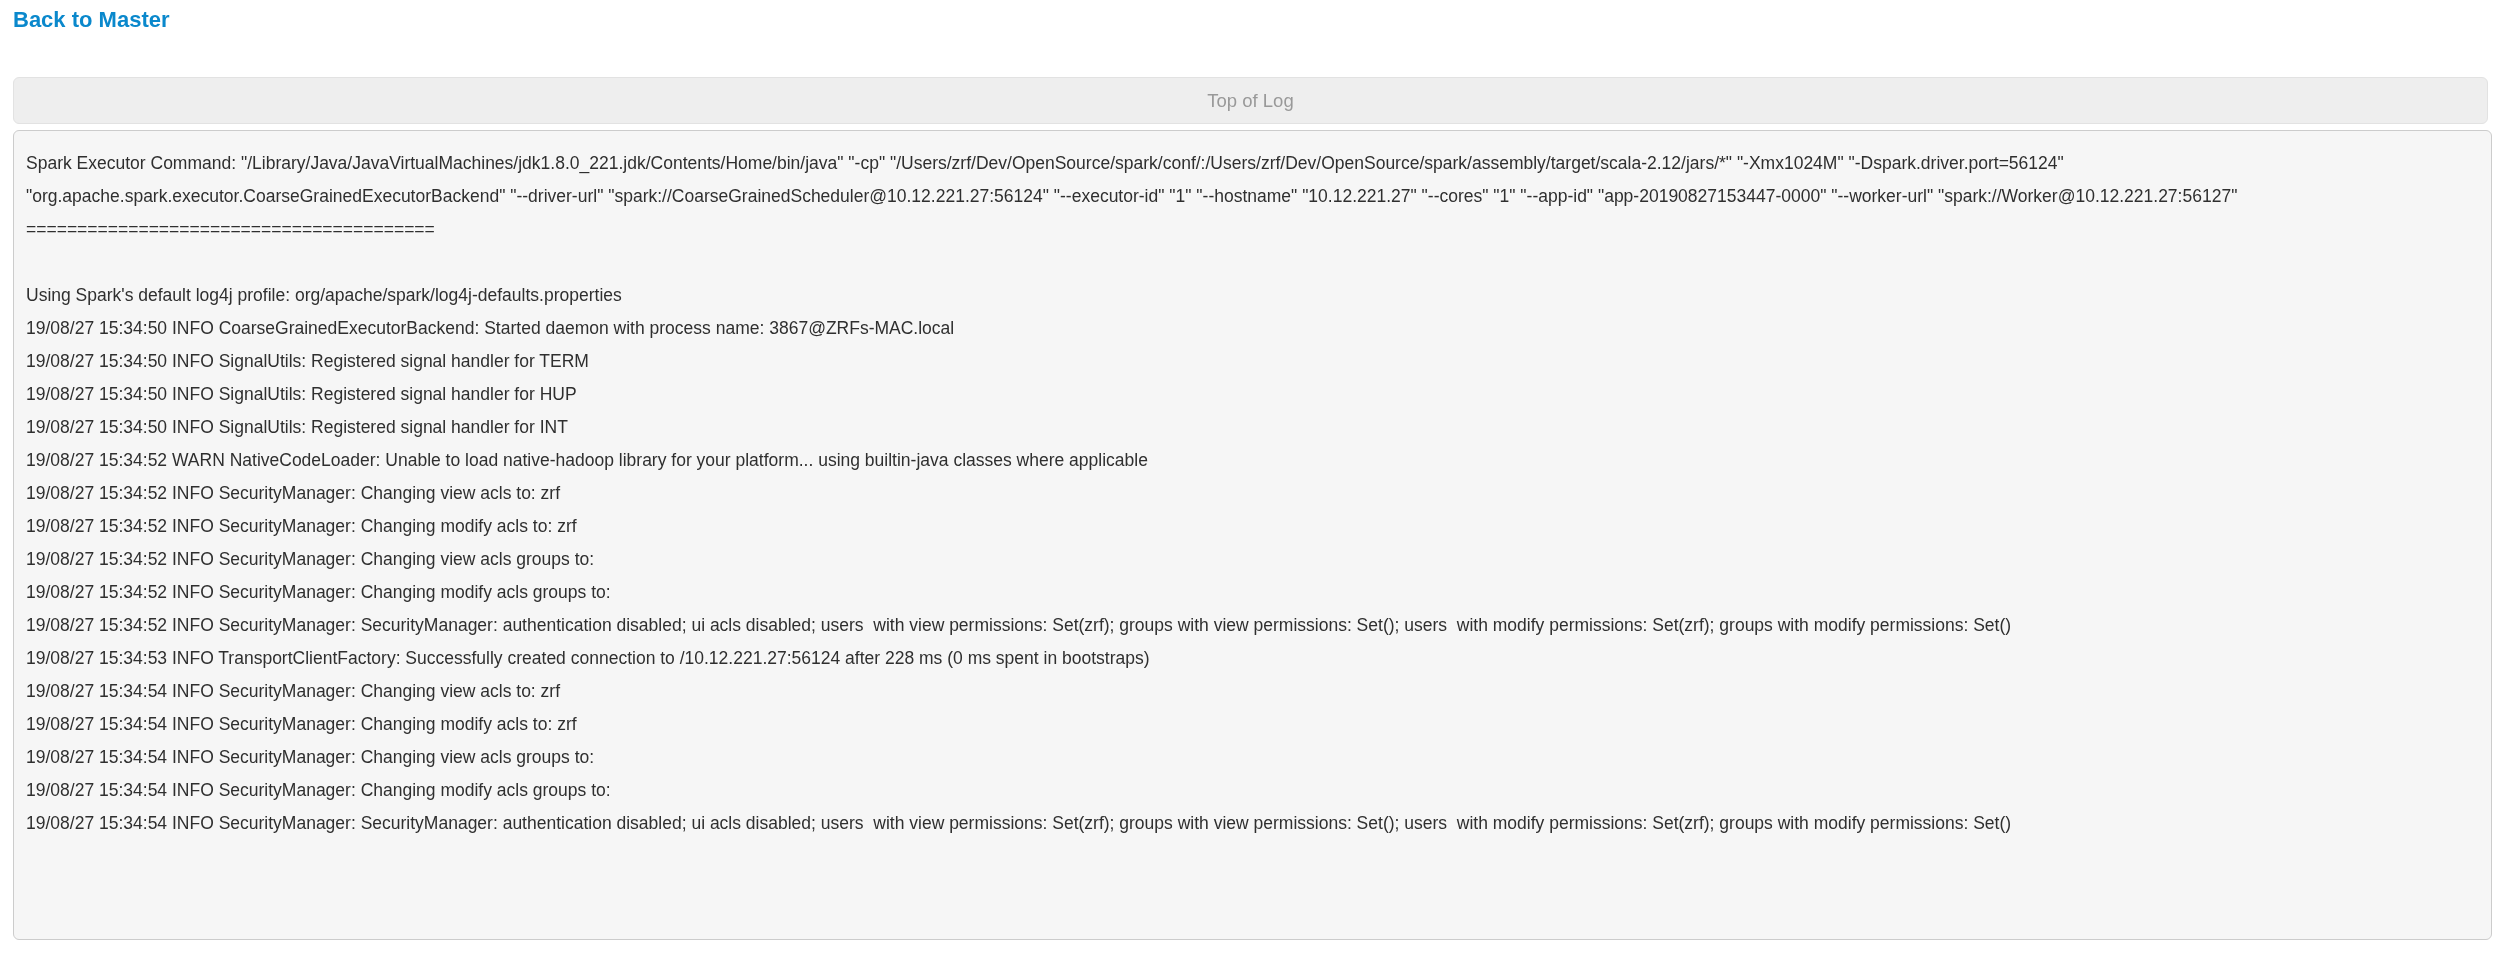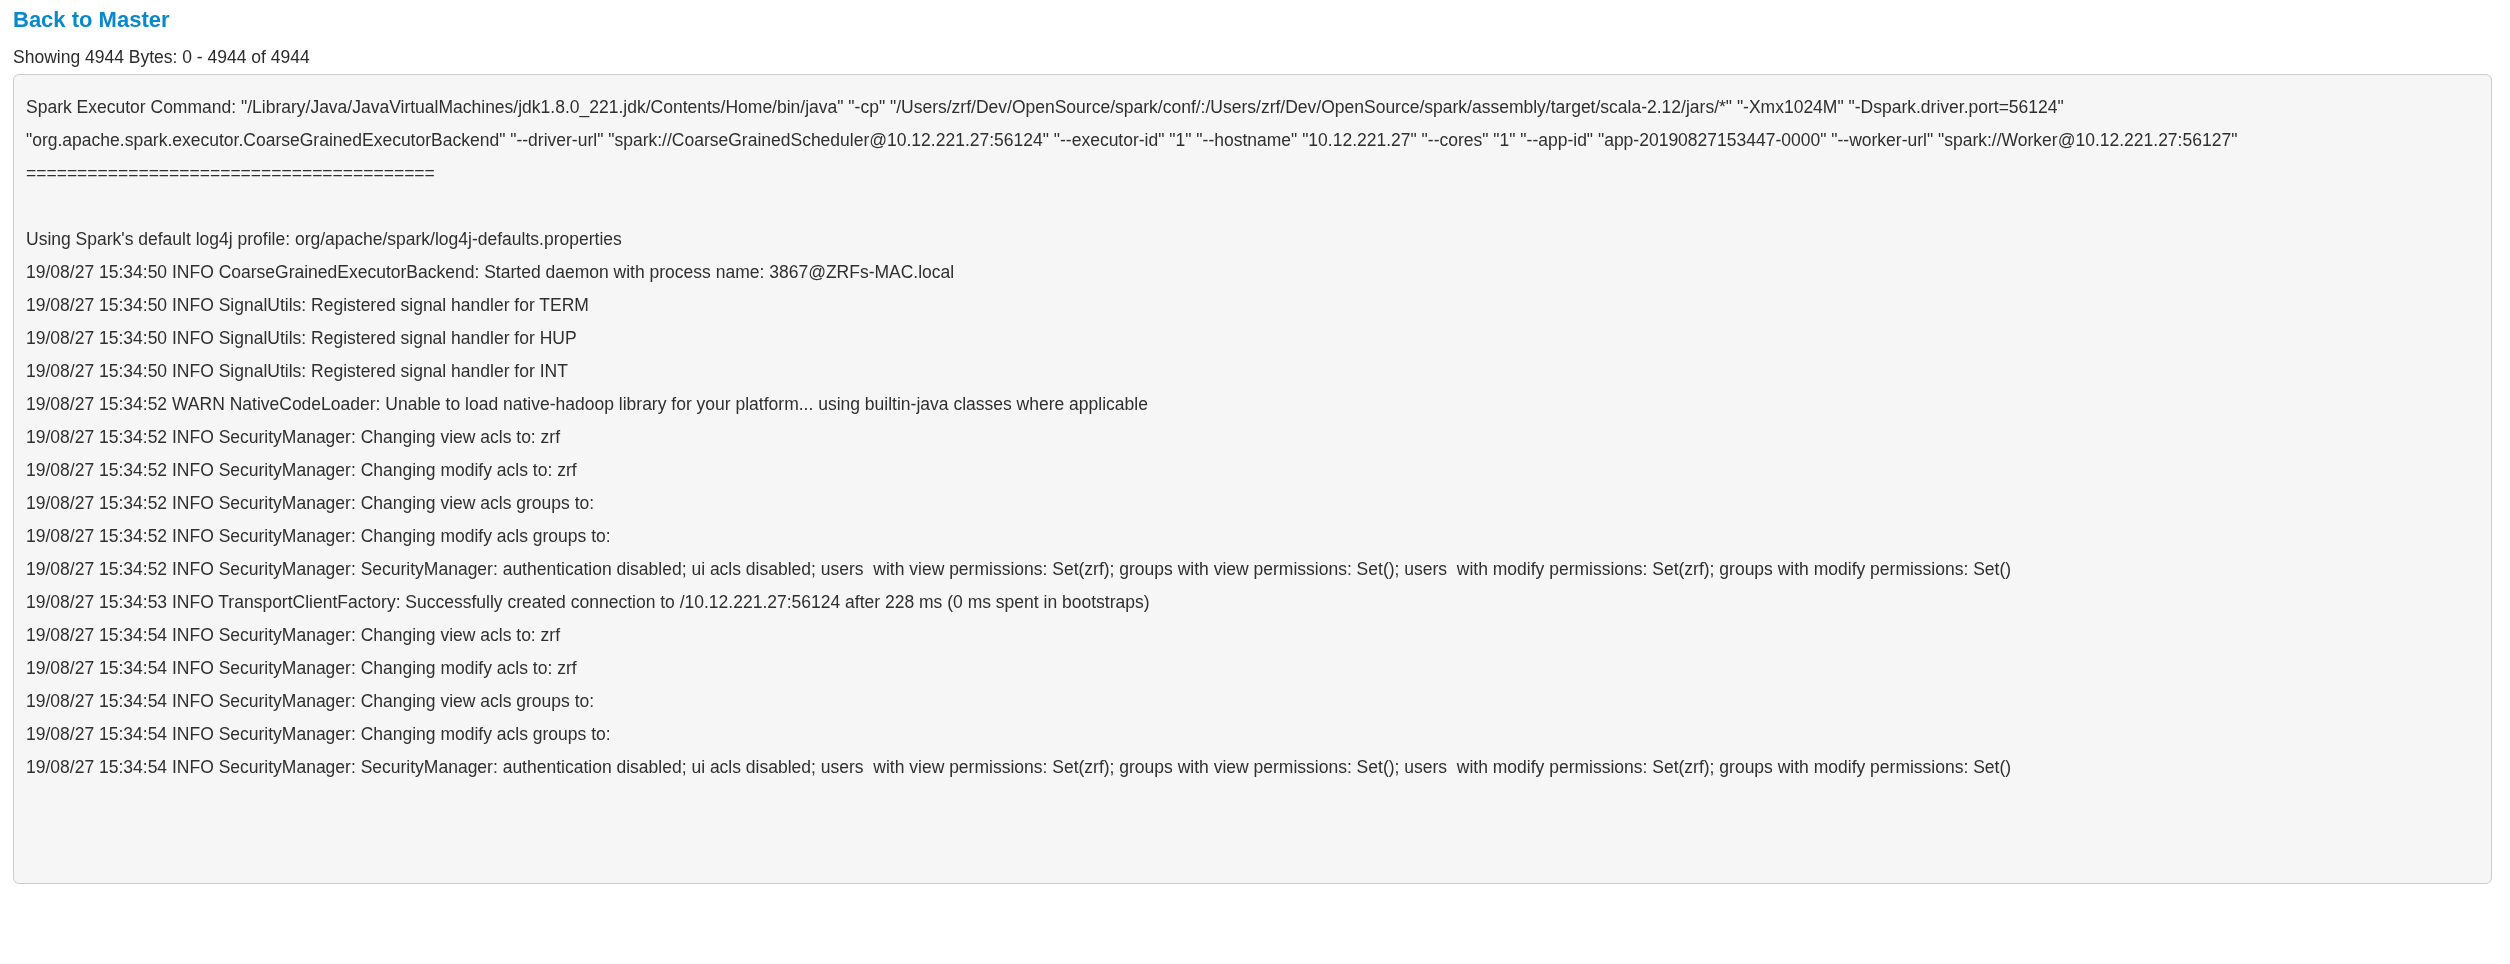--- a/index.html
+++ b/index.html
@@ -63,22 +63,22 @@
     overflow-wrap: break-word;
   }
 </style>
 </head>
 <body>
 
 <div class="page">
 
   <a class="back-link" href="#">Back to Master</a>
 
-  <div class="byte-range">Showing 4944 Bytes: 0 - 4944 of 4944</div>
 
+  <div class="top-of-log">Top of Log</div>
 
   <pre class="log-box">Spark Executor Command: "/Library/Java/JavaVirtualMachines/jdk1.8.0_221.jdk/Contents/Home/bin/java" "-cp" "/Users/zrf/Dev/OpenSource/spark/conf/:/Users/zrf/Dev/OpenSource/spark/assembly/target/scala-2.12/jars/*" "-Xmx1024M" "-Dspark.driver.port=56124" "org.apache.spark.executor.CoarseGrainedExecutorBackend" "--driver-url" "spark://CoarseGrainedScheduler@10.12.221.27:56124" "--executor-id" "1" "--hostname" "10.12.221.27" "--cores" "1" "--app-id" "app-20190827153447-0000" "--worker-url" "spark://Worker@10.12.221.27:56127"
 ========================================
 
 Using Spark's default log4j profile: org/apache/spark/log4j-defaults.properties
 19/08/27 15:34:50 INFO CoarseGrainedExecutorBackend: Started daemon with process name: 3867@ZRFs-MAC.local
 19/08/27 15:34:50 INFO SignalUtils: Registered signal handler for TERM
 19/08/27 15:34:50 INFO SignalUtils: Registered signal handler for HUP
 19/08/27 15:34:50 INFO SignalUtils: Registered signal handler for INT
 19/08/27 15:34:52 WARN NativeCodeLoader: Unable to load native-hadoop library for your platform... using builtin-java classes where applicable

